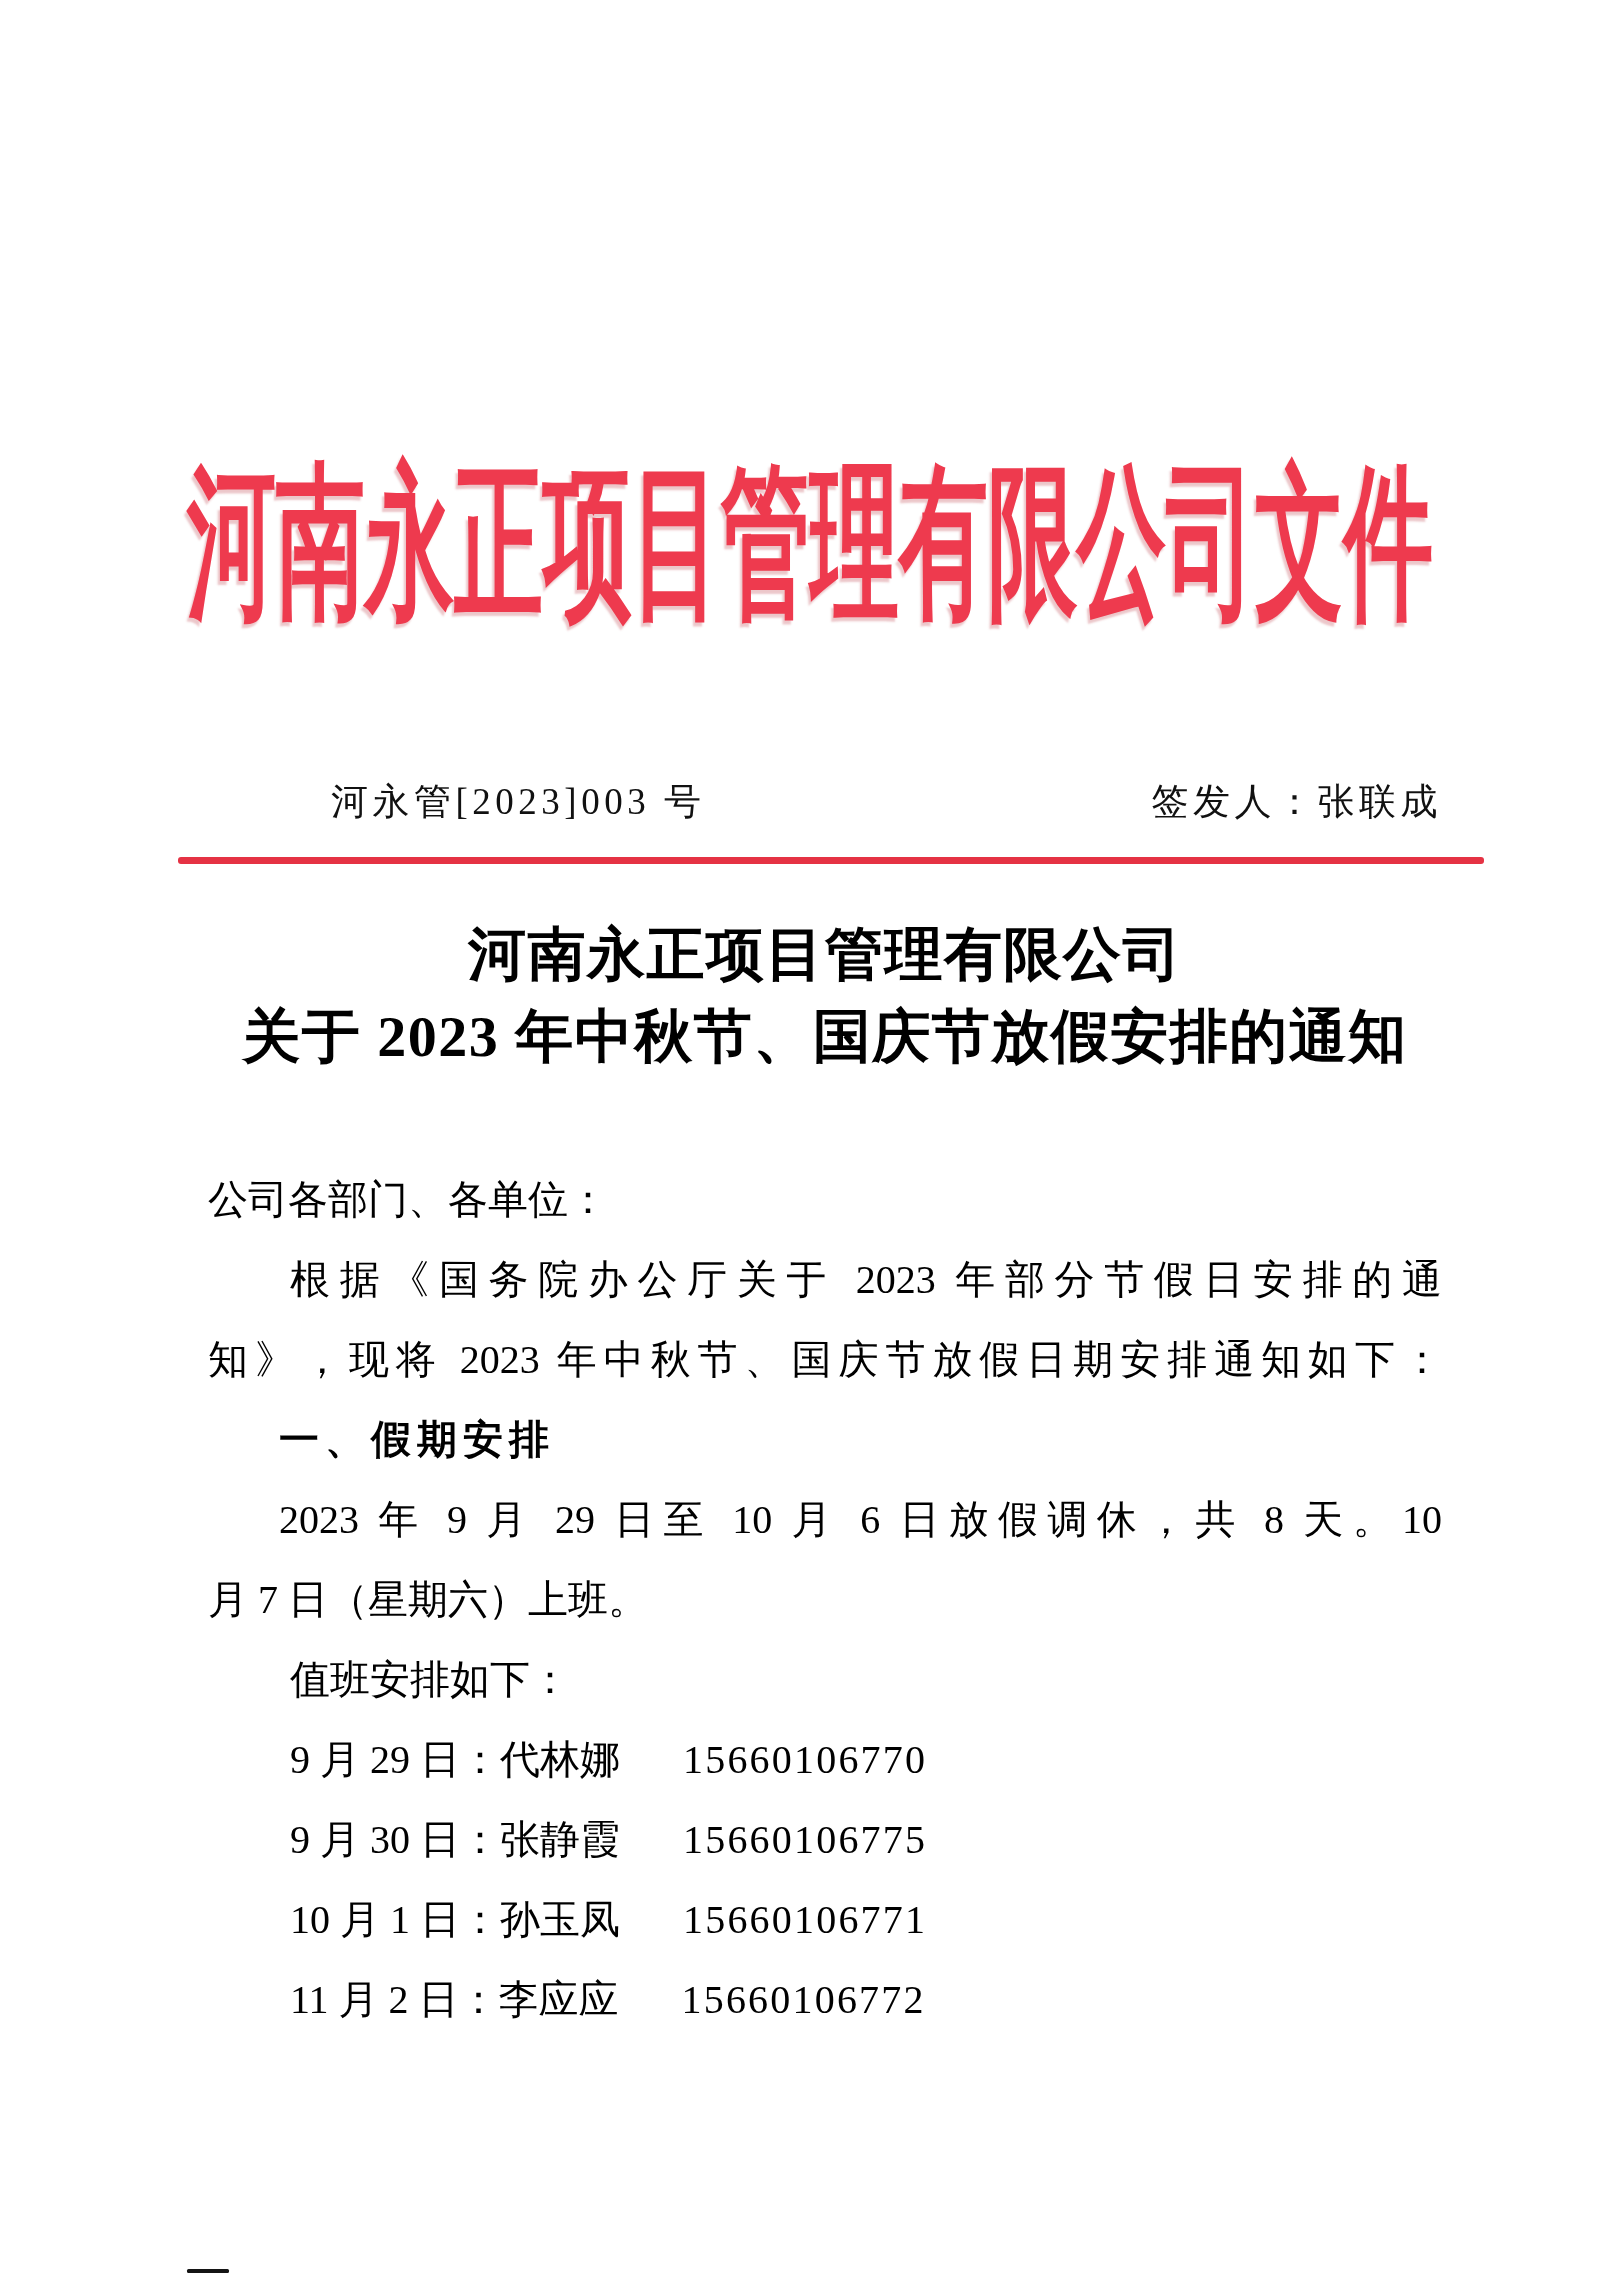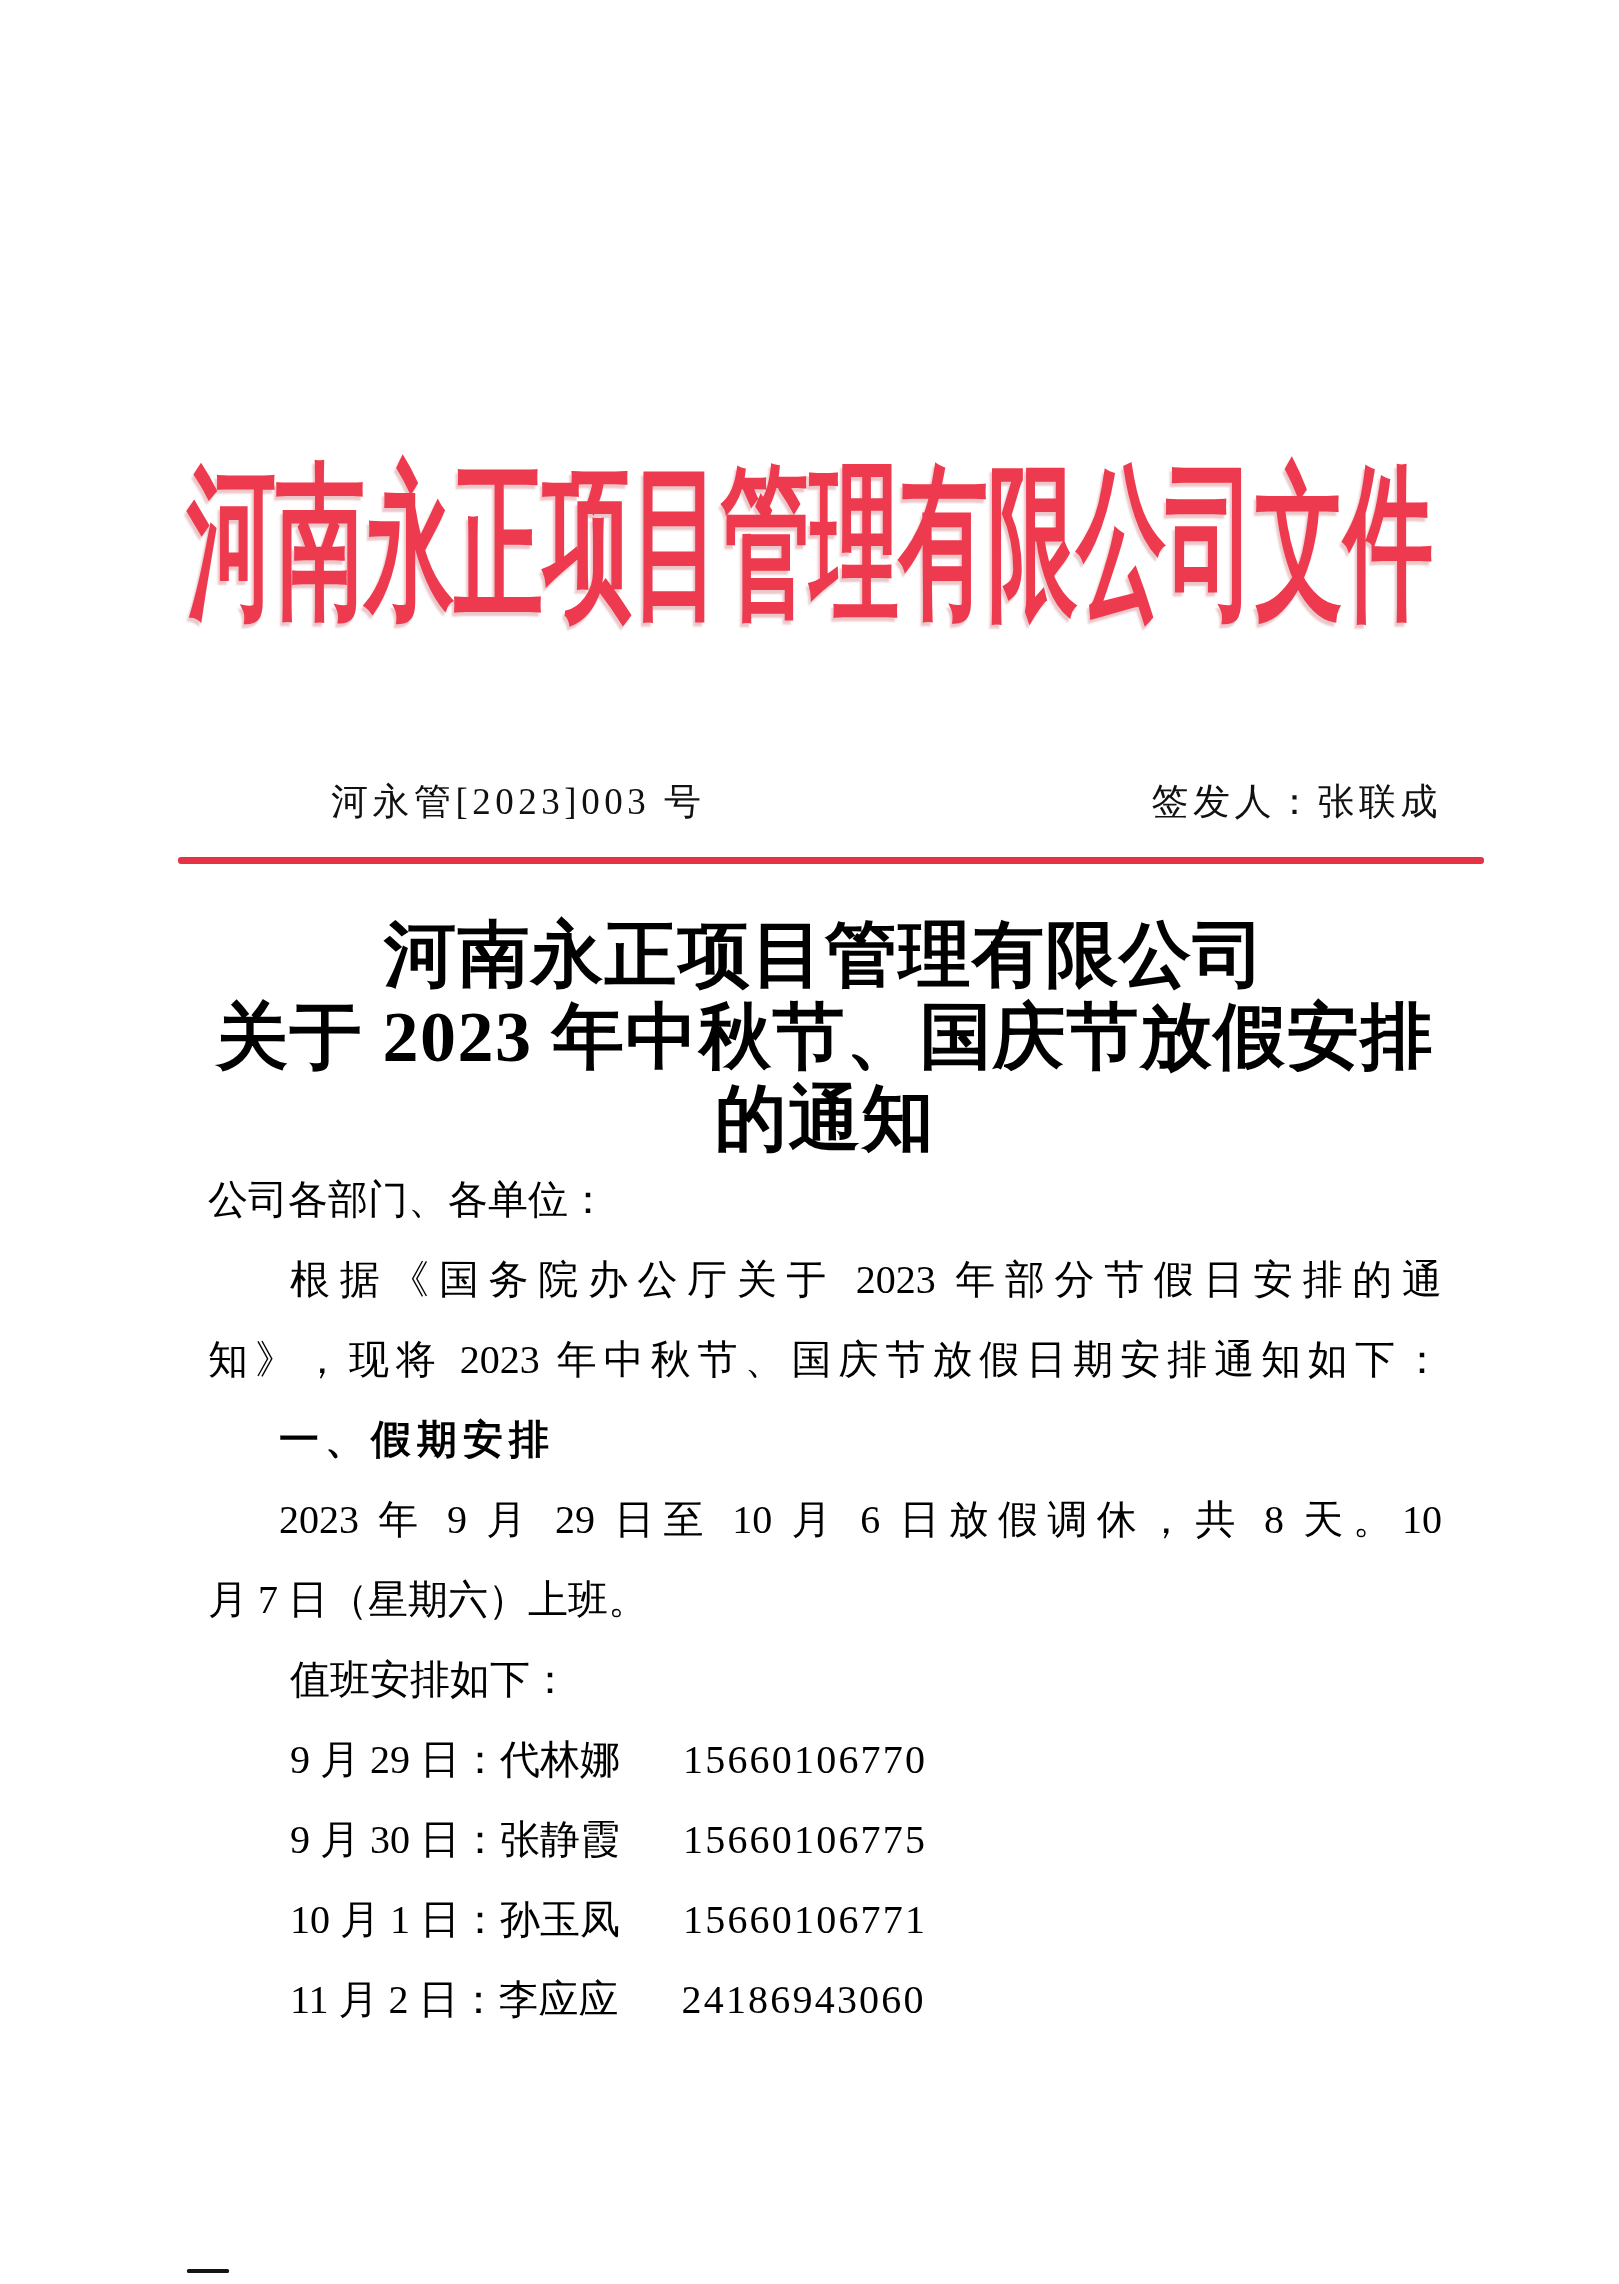--- a/index.html
+++ b/index.html
@@ -64,21 +64,21 @@
   }
 
   
   .doc-title{
     position:absolute;
     top:914px;
     left:208px;
     width:1234px;
     text-align:center;
     font-weight:bold;
-    font-size:72px;
+    font-size:58px;
     line-height:82px;
     letter-spacing:1.5px;
     color:#000;
   }
 
   
   .body-block{
     position:absolute;
     top:1160px;
     left:208px;
@@ -156,20 +156,20 @@
 
     <div class="line ind2a roster">
       <span>9 月 30 日：</span><span>张静霞</span><span class="phone">15660106775</span>
     </div>
 
     <div class="line ind2a roster">
       <span>10 月 1 日：</span><span>孙玉凤</span><span class="phone">15660106771</span>
     </div>
 
     <div class="line ind2a roster">
-      <span>11 月 2 日：</span><span>李应应</span><span class="phone">24186943060</span>
+      <span>11 月 2 日：</span><span>李应应</span><span class="phone">15660106772</span>
     </div>
   </div>
 
   <div class="artifact-dash"></div>
 
 </div>
 
 
 </body></html>

